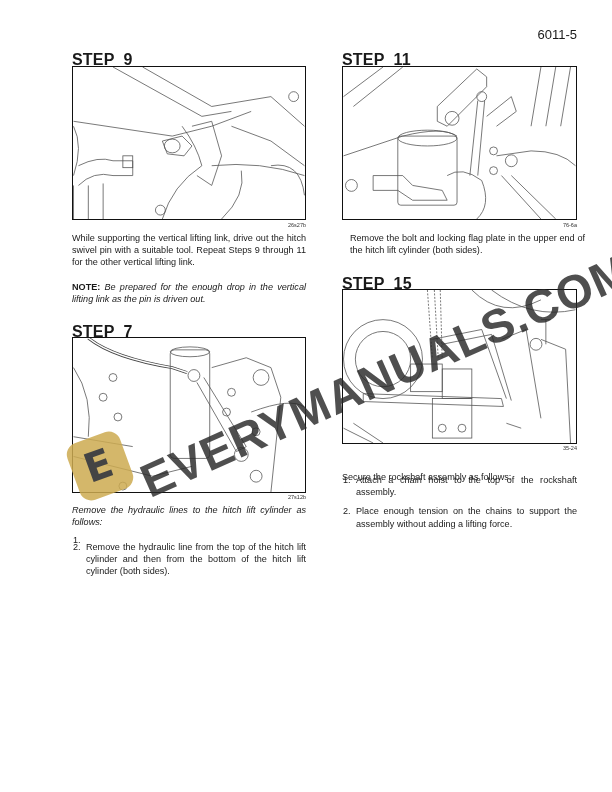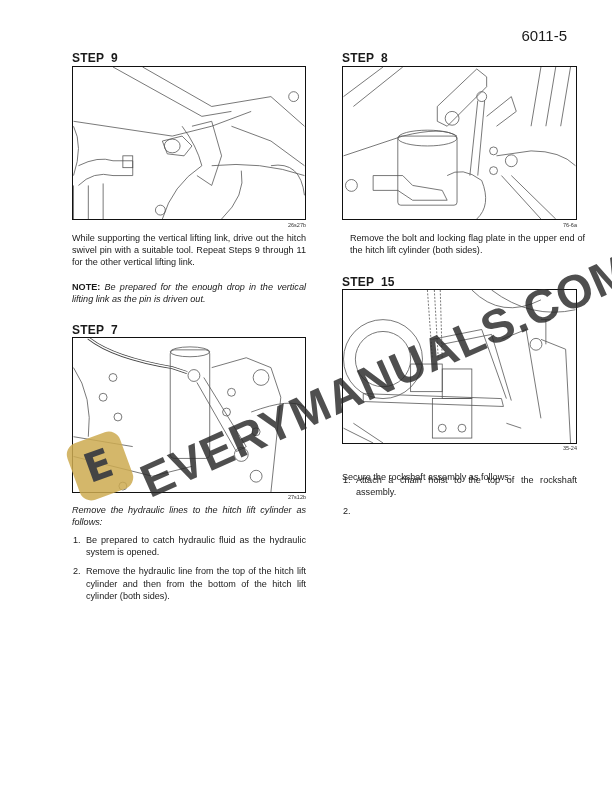--- a/index.html
+++ b/index.html
@@ -1,21 +1,21 @@
 <!DOCTYPE html>
 <html><head>
 <meta charset="utf-8">
 <style>
   html, body { margin: 0; padding: 0; }
   body {
     width: 612px; height: 792px; background: #ffffff; position: relative; overflow: hidden;
     font-family: "Liberation Sans", sans-serif; color: #1a1a1a;
   }
-  .page-num { position: absolute; top: 27px; right: 45px; font-size: 15px; }
-  .step-title { position: absolute; font-weight: bold; font-size: 12px; letter-spacing: 0.2px; white-space: pre; }
+  .page-num { position: absolute; top: 27px; right: 35px; font-size: 13px; }
+  .step-title { position: absolute; font-weight: bold; font-size: 16px; letter-spacing: 0.2px; white-space: pre; text-decoration: underline; }
   .figure {
     position: absolute; border: 1.3px solid #111; background: #fff; box-sizing: border-box; overflow: hidden;
   }
   .figure svg { width: 100%; height: 100%; display: block; }
   .fig-id { position: absolute; font-size: 5.5px; color: #333; text-align: right; }
   .para { position: absolute; font-size: 9.1px; line-height: 12.2px; text-align: justify; margin: 0; }
   .note-label { font-weight: bold; font-style: normal; }
   .note-text { font-style: italic; }
   ol.steps { position: absolute; margin: 0; padding: 0; list-style: none; font-size: 9.1px; line-height: 12.2px; }
   ol.steps li { position: relative; padding-left: 14px; text-align: justify; margin-bottom: 7px; }
@@ -86,25 +86,25 @@
     <path d="M0 100 L60 110"></path>
     <circle cx="185" cy="140" r="6"></circle>
     <path d="M180 75 Q220 60 234 70"></path>
     <path d="M0 30 Q20 60 15 100"></path>
     <circle cx="50" cy="150" r="4"></circle>
   </svg>
 </div>
 <div class="fig-id" style="left:250px; top:494px; width:56px;">27s12b</div>
 <p class="para" style="left:72px; top:504px; width:234px;font-style:italic;">Remove the hydraulic lines to the hitch lift cylinder as follows:</p>
 <ol class="steps" style="left:72px; top:534px; width:234px;">
-  <li><span class="num">1.</span><span>Be prepared to catch hydraulic fluid as the hydraulic system is opened.</span></li>
+  <li><span class="num">1.</span></li>
   <li><span class="num">2.</span><span>Remove the hydraulic line from the top of the hitch lift cylinder and then from the bottom of the hitch lift cylinder (both sides).</span></li>
 </ol>
 
-<div class="step-title" style="left:342px; top:51px;">STEP  8</div>
+<div class="step-title" style="left:342px; top:51px;">STEP  11</div>
 <div class="figure" style="left:342px; top:66px; width:235px; height:154px;">
   <svg viewBox="0 0 235 154" fill="none" stroke="#555" stroke-width="0.8">
     <path d="M0 30 L40 0 M10 40 L60 0"></path>
     <path d="M95 40 L135 2 L145 10 L145 20 L105 60 L95 55 Z"></path>
     <circle cx="110" cy="52" r="7"></circle>
     <circle cx="140" cy="30" r="5"></circle>
     <path d="M136 34 L128 110 M143 34 L136 110"></path>
     <path d="M0 90 L60 70 Q100 60 115 70"></path>
     <rect x="55" y="70" width="60" height="70" rx="3"></rect>
     <ellipse cx="85" cy="72" rx="30" ry="8"></ellipse>
@@ -143,19 +143,19 @@
       <circle cx="120" cy="140" r="4"></circle>
     <path d="M130 0 Q160 30 200 10 M150 0 Q190 30 235 20"></path>
     <path d="M165 135 L180 140"></path>
     <path d="M0 140 L30 155 M10 135 L40 155"></path>
   </svg>
 </div>
 <div class="fig-id" style="left:520px; top:445px; width:57px;">35-24</div>
 <p class="para" style="left:342px; top:455px; width:235px;margin-top:16px;">Secure the rockshaft assembly as follows:</p>
 <ol class="steps" style="left:342px; top:474px; width:235px;">
   <li><span class="num">1.</span><span>Attach a chain hoist to the top of the rockshaft assembly.</span></li>
-  <li><span class="num">2.</span></li>
+  <li><span class="num">2.</span><span>Place enough tension on the chains to support the assembly without adding a lifting force.</span></li>
 </ol>
 
 <div class="wm-logo">
     <span>E</span>
   </div>
 <div class="watermark" style="left:132px; top:458px;">EVERYMANUALS.COM</div>
 
 </body></html>

